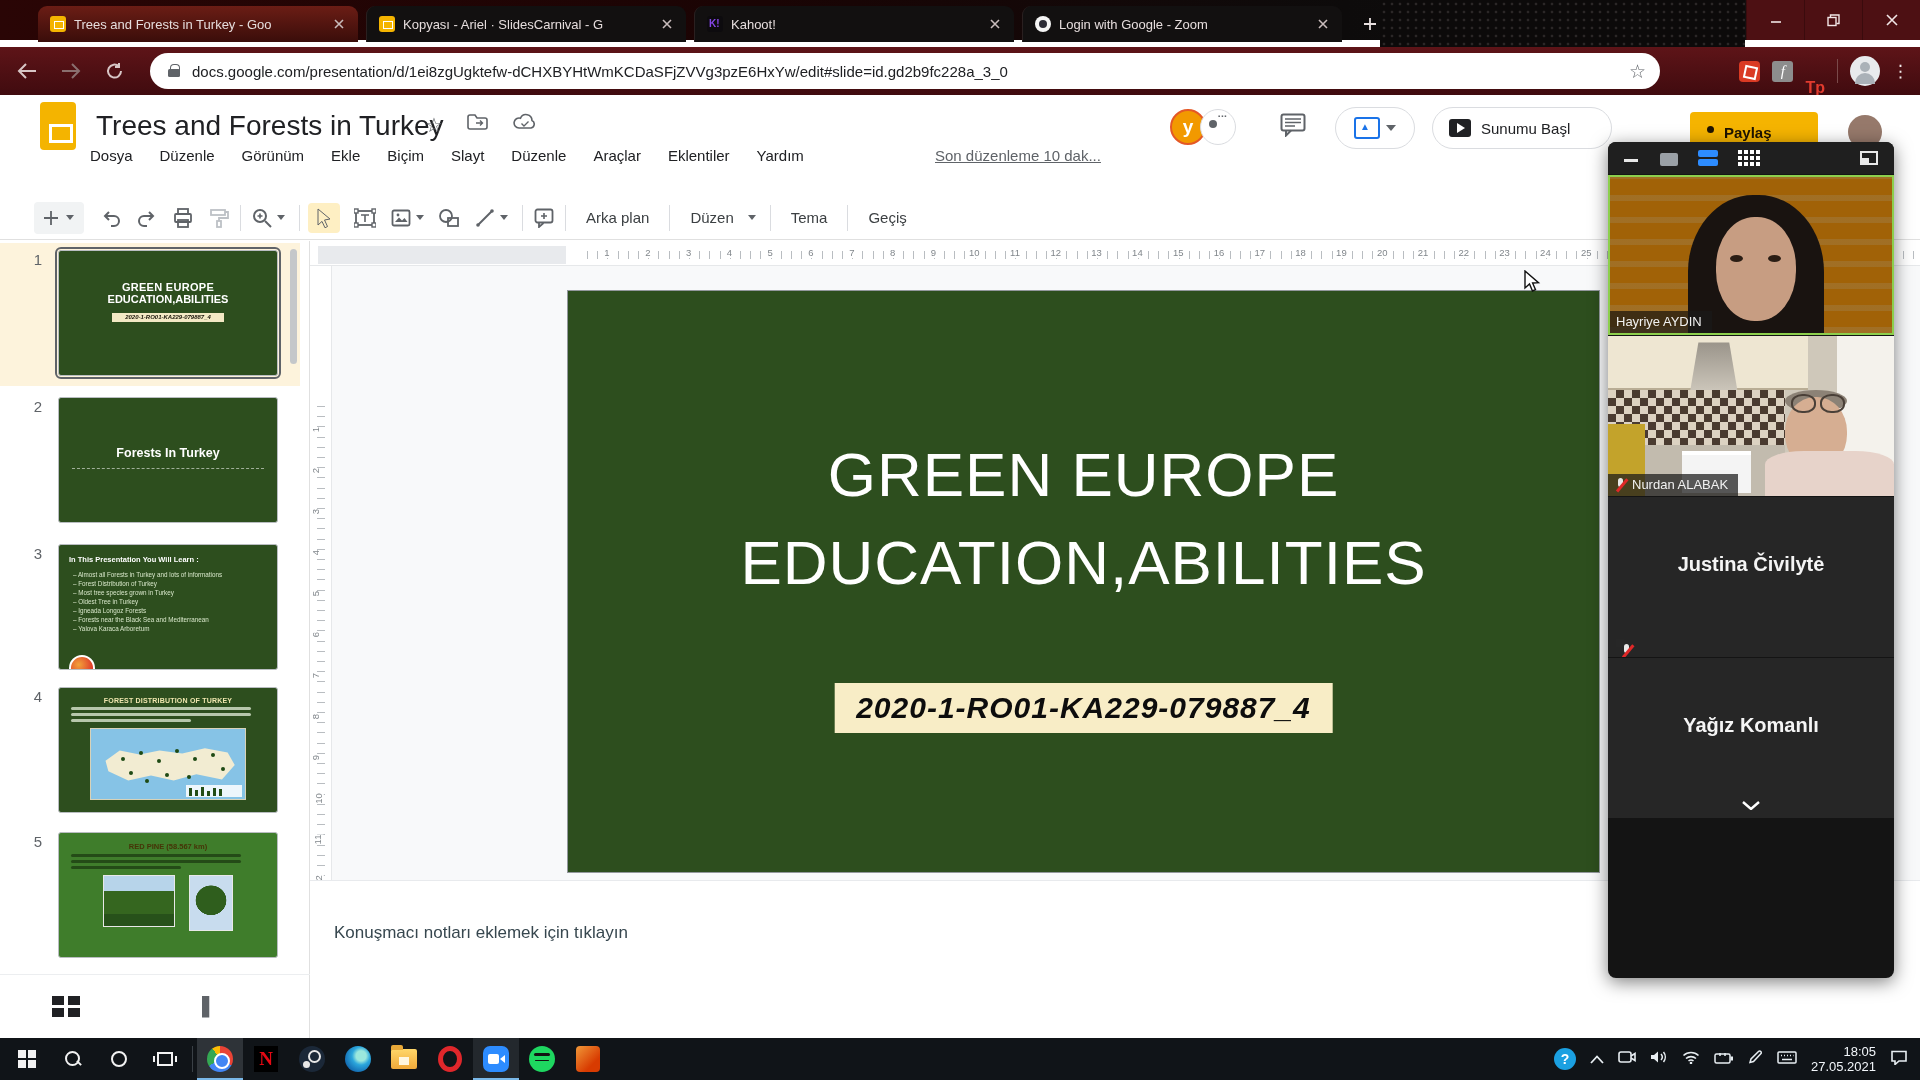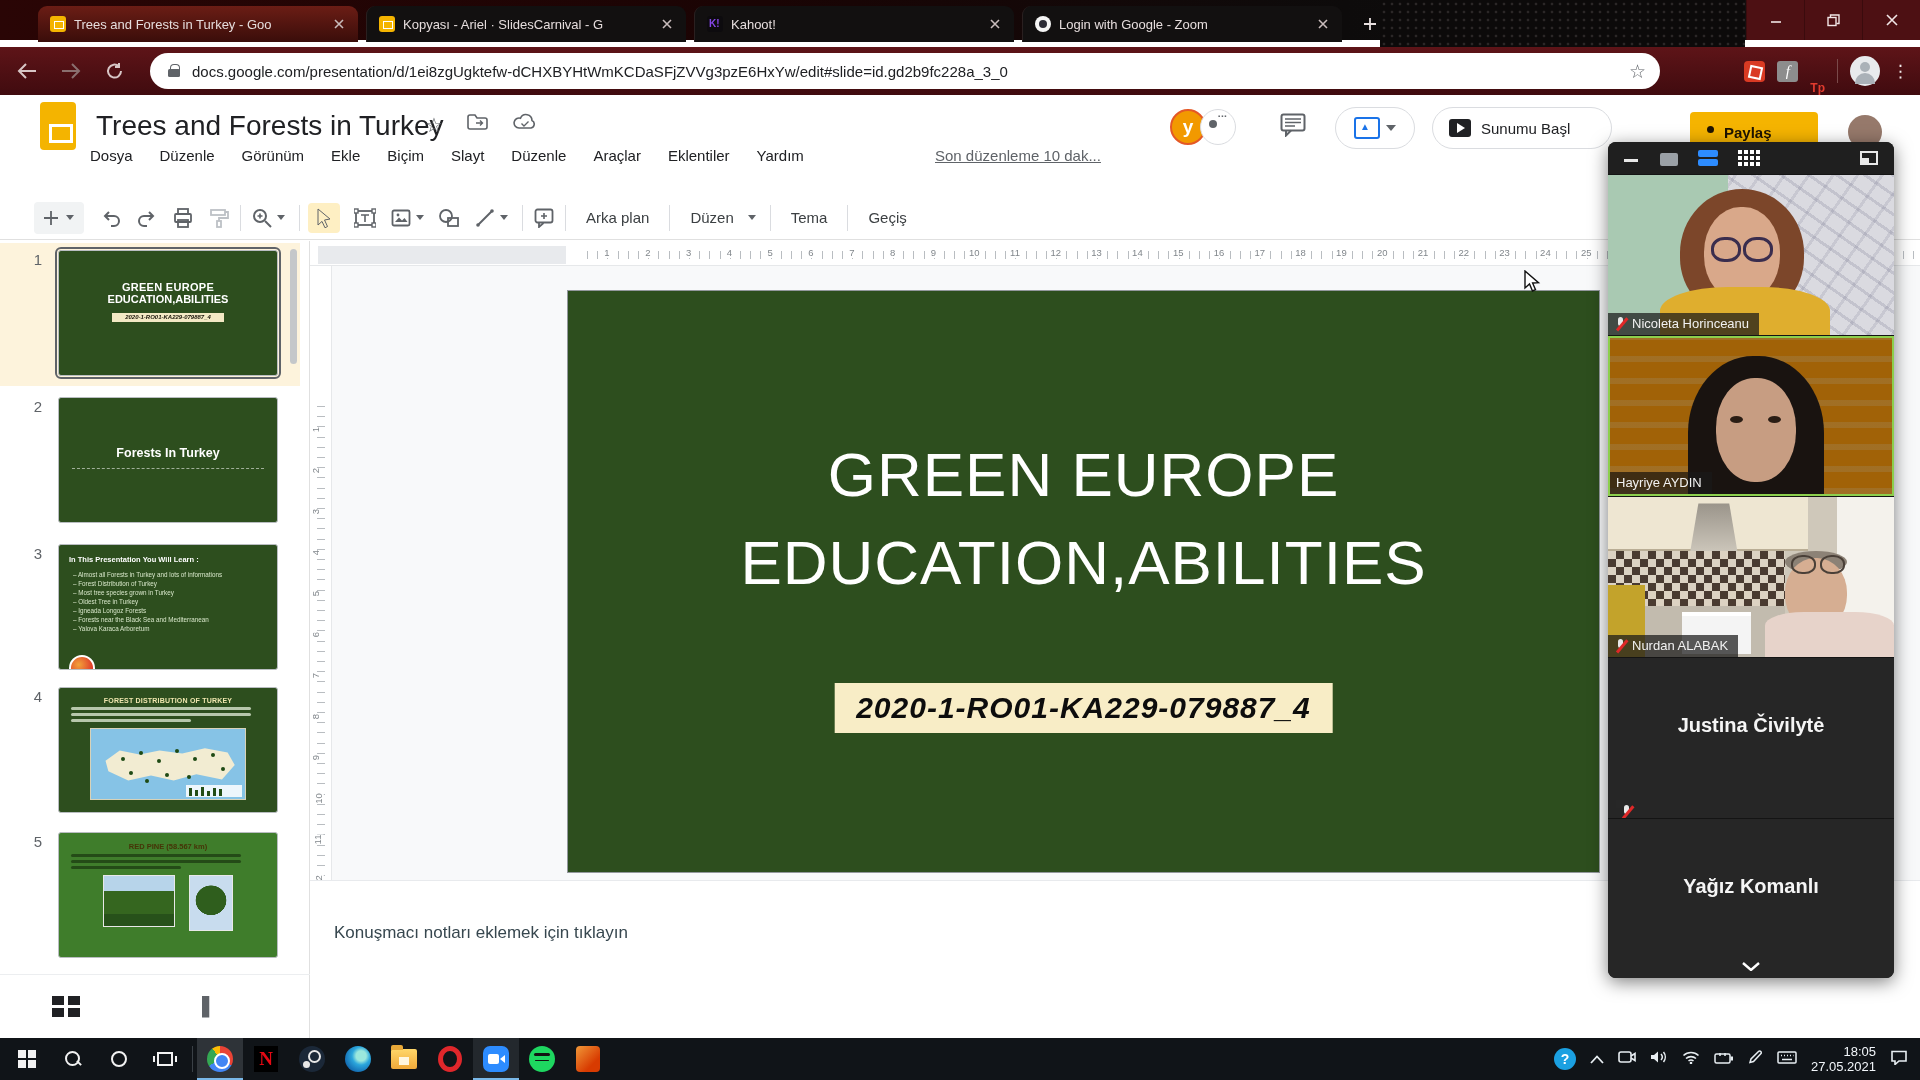--- a/index.html
+++ b/index.html
@@ -42,21 +42,21 @@
     display:flex; align-items:center; padding:0 14px 0 18px; }
   .lock-icon { width:12px; height:14px; position:relative; margin-right:12px; }
   .lock-icon::before { content:""; position:absolute; left:2px; top:0; width:8px; height:8px; border:1.7px solid #5f6368; border-radius:4px 4px 0 0; border-bottom:none; }
   .lock-icon::after { content:""; position:absolute; left:0; top:5px; width:12px; height:8px; background:#5f6368; border-radius:1.5px; }
   .url-text { flex:1; font-size:15px; color:#202124; white-space:nowrap; overflow:hidden; }
   .url-star { color:#5f6368; font-size:19px; }
   .ext-row { position:absolute; right:0; top:0; height:48px; display:flex; align-items:center; gap:12px; padding-right:14px; }
   .ext-red { width:21px; height:21px; background:#da3a23; border-radius:4px; position:relative; }
   .ext-red::after { content:""; position:absolute; left:5px; top:5px; width:9px; height:9px; border:2px solid #fff; transform:rotate(12deg); }
   .ext-f { width:21px; height:21px; background:#8d8d8d; border-radius:3px; color:#fff; font-size:15px; font-style:italic; font-family:"Liberation Serif",serif; display:flex; align-items:center; justify-content:center; }
-  .ext-tp { color:#e23b2e; font-weight:bold; font-size:12px;margin-top:34px; }
+  .ext-tp { color:#e23b2e; font-weight:bold; font-size:16px;margin-top:34px; }
   .ext-sep { width:1px; height:24px; background:#7a4a4a; }
   .profile-av { width:30px; height:30px; border-radius:50%; background:#e8eaed; position:relative; }
   .profile-av::before { content:""; position:absolute; left:10px; top:6px; width:10px; height:10px; border-radius:50%; background:#aab1b8; }
   .profile-av::after { content:""; position:absolute; left:5px; top:17px; width:20px; height:11px; border-radius:10px 10px 0 0; background:#aab1b8; }
   .menu-dots { color:#f1eaea; font-size:17px; letter-spacing:0; width:14px; text-align:center; }
 
   
   .app { position:absolute; left:0; top:95px; width:1920px; height:943px; background:#fff; }
   .gs-logo { position:absolute; left:40px; top:7px; width:36px; height:48px; background:#f4b400; border-radius:4px; }
   .gs-logo::after { content:""; position:absolute; left:9px; top:22px; width:18px; height:13px; border:3px solid #fff; }
@@ -684,31 +684,20 @@
           <i></i>
           <i></i>
           <i></i>
           <i></i>
           <i></i>
           <i></i>
         </span>
       <span class="zp-pop"></span>
     </div>
 
-    <div class="tile scene-nicoleta">
-      <div class="wall-pattern"></div>
-      <div class="n-hair"></div>
-        <div class="n-face"></div>
-        <div class="n-glasses"></div>
-        <div class="n-body"></div>
-      <div class="name-tag">
-        <span class="mic-muted"></span>
-        <span>Nicoleta Horinceanu</span>
-      </div>
-    </div>
 
     <div class="tile scene-hayriye speaking">
       <div class="wall-pattern"></div>
       <div class="h-hair"></div>
         <div class="h-face"></div>
         <div class="h-eye1"></div>
         <div class="h-eye2"></div>
       <div class="name-tag">
         <span>Hayriye AYDIN</span>
       </div>

